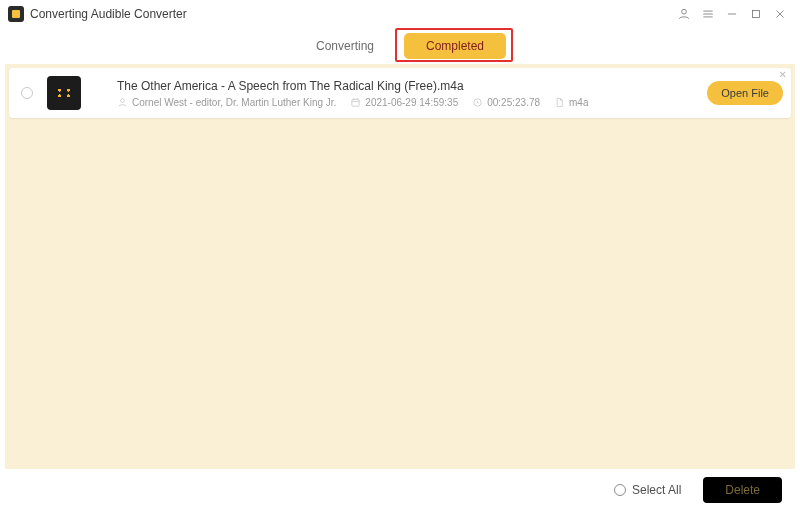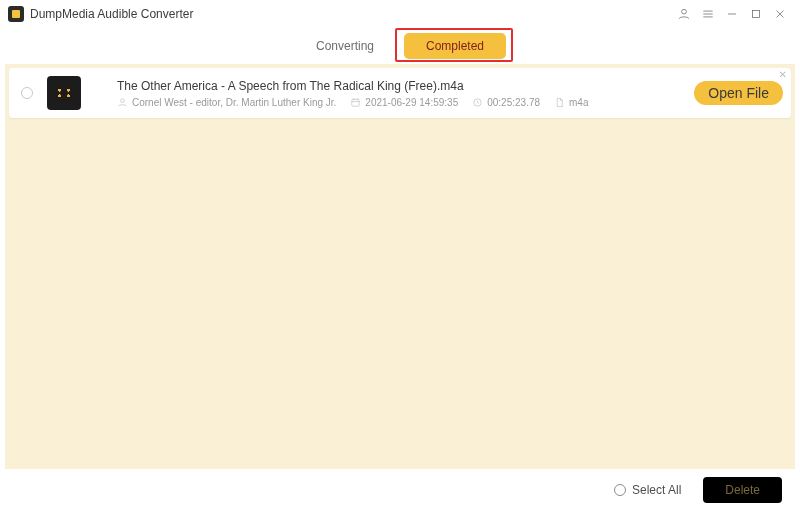--- a/index.html
+++ b/index.html
@@ -127,21 +127,21 @@
     color: #9a9a9a;
   }
   .meta-item {
     display: flex; align-items: center; gap: 4px;
   }
   .meta-item svg { width: 11px; height: 11px; stroke: #b5b5b5; fill: none; stroke-width: 1.3; }
 
   .open-btn {
     background: #f5c03d;
     color: #3b3b3b;
-    font-size: 14px;
+    font-size: 11px;
     border: none;
     border-radius: 13px;
     height: 24px;
     padding: 0 14px;
     cursor: pointer;
   }
   .card-close {
     position: absolute;
     top: 2px; right: 4px;
     font-size: 10px;
@@ -181,21 +181,21 @@
     font-size: 12px;
   }
 </style>
 </head>
 <body>
 
 <div class="titlebar">
   <div class="app-logo">
     <div class="app-logo-inner"></div>
   </div>
-  <span>DumpMedia Audible Converter</span>
+  <span>Converting Audible Converter</span>
   <div class="titlebar-spacer"></div>
 
   <div class="win-btn">
     <svg viewBox="0 0 24 24">
         <circle cx="12" cy="8" r="4"></circle>
         <path d="M4 20c0-4 16-4 16 0"></path>
       </svg>
   </div>
   <div class="win-btn">
     <svg viewBox="0 0 24 24">

